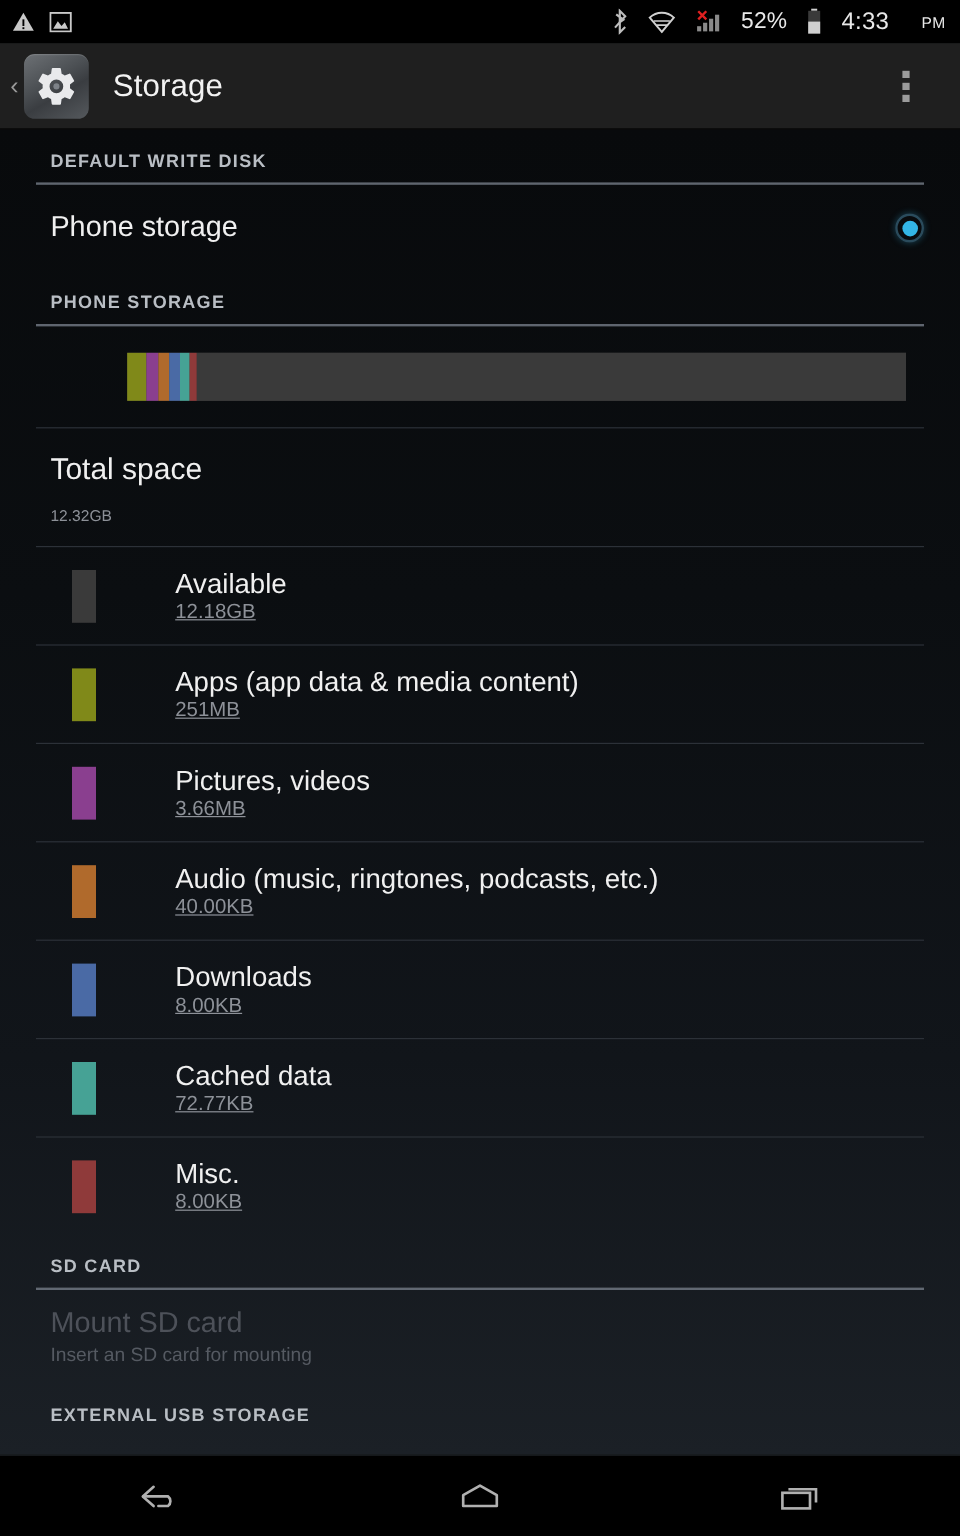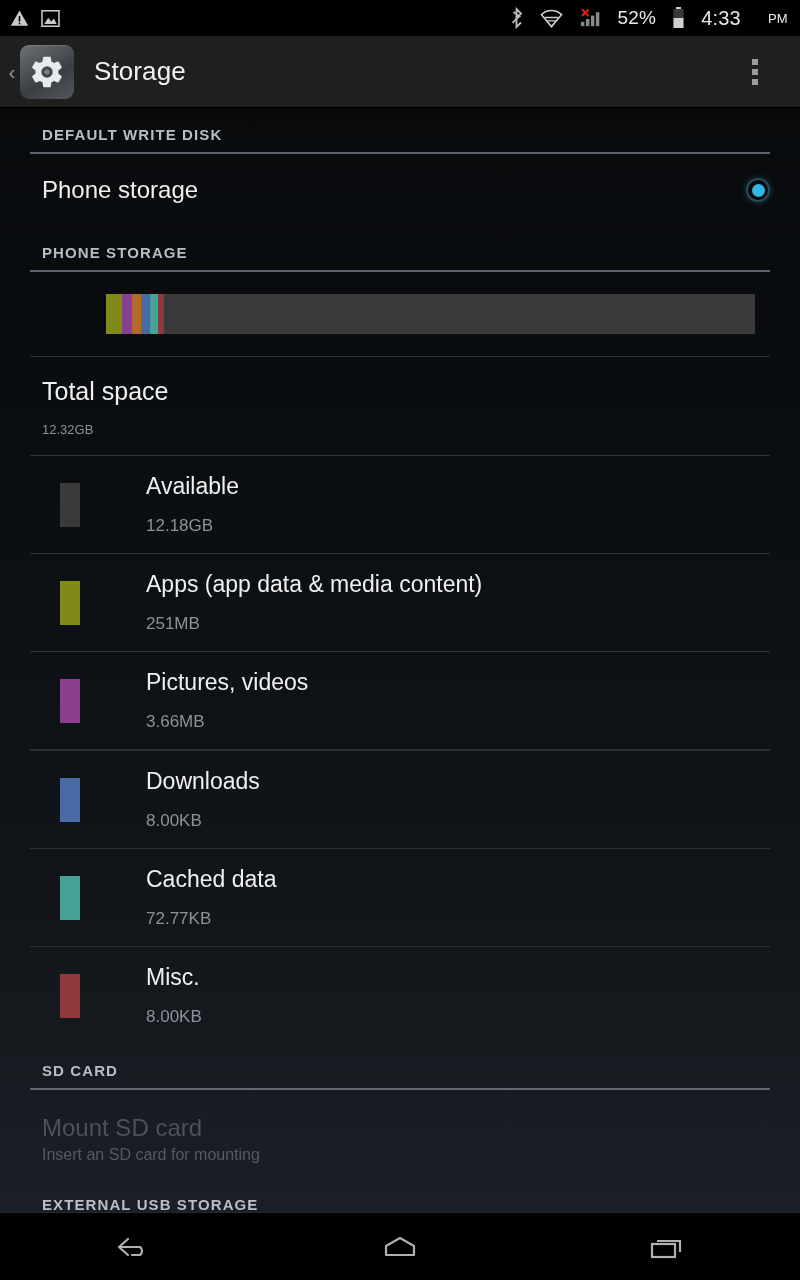--- a/index.html
+++ b/index.html
@@ -76,21 +76,21 @@
   .divider { height:1px; margin:0 30px; background:#2c3138; }
 
   .total-row { padding:20px 30px 18px 42px; }
   .total-title { color:#f0f0f0; font-size:25px; }
   .total-sub { color:#8d9198; font-size:13px; margin-top:16px; }
 
   .cat-row { display:flex; align-items:center; padding:17px 30px 17px 60px;gap:40px; }
   .cat-swatch { width:20px; height:44px; flex:0 0 20px; }
   .cat-text { margin-left:26px; }
   .cat-name { color:#f0f0f0; font-size:23px; }
-  .cat-size { color:#8d9198; font-size:17px; margin-top:16px; }
+  .cat-size { color:#8d9198; font-size:17px; margin-top:0;text-decoration:underline; }
 
   
   .navbar {
     position:absolute; bottom:0; left:0; width:800px; height:68px;
     background:#000; display:flex; align-items:center; justify-content:space-around;
     border-top:1px solid #24282d;
   }
   .navbtn { width:120px; height:68px; display:flex; align-items:center; justify-content:center; }
 </style>
 </head>
@@ -223,20 +223,27 @@
         </div>
         <div class="divider"></div>
         <div class="cat-row">
           <div class="cat-swatch" style="background: rgb(138, 63, 143);"></div>
           <div class="cat-text">
             <div class="cat-name">Pictures, videos</div>
             <div class="cat-size">3.66MB</div>
           </div>
         </div>
         <div class="divider"></div>
+        <div class="cat-row">
+          <div class="cat-swatch" style="background: rgb(176, 106, 44);"></div>
+          <div class="cat-text">
+            <div class="cat-name">Audio (music, ringtones, podcasts, etc.)</div>
+            <div class="cat-size">40.00KB</div>
+          </div>
+        </div>
         <div class="divider"></div>
         <div class="cat-row">
           <div class="cat-swatch" style="background: rgb(74, 106, 165);"></div>
           <div class="cat-text">
             <div class="cat-name">Downloads</div>
             <div class="cat-size">8.00KB</div>
           </div>
         </div>
         <div class="divider"></div>
         <div class="cat-row">
@@ -254,21 +261,21 @@
             <div class="cat-size">8.00KB</div>
           </div>
         </div>
       </div>
 
     <div class="sec-header">
       <span class="sec-header-txt">SD CARD</span>
     </div>
     <div class="sec-rule"></div>
 
-    <div class="pref-row" style="padding-top:24px;padding-bottom:14px;display:block;">
+    <div class="pref-row" style="padding-top:14px;padding-bottom:14px;display:block;">
       <div class="pref-title disabled">Mount SD card</div>
       <div class="pref-sub disabled">Insert an SD card for mounting</div>
     </div>
 
     <div class="sec-header">
       <span class="sec-header-txt">EXTERNAL USB STORAGE</span>
     </div>
 
   </div>
 

